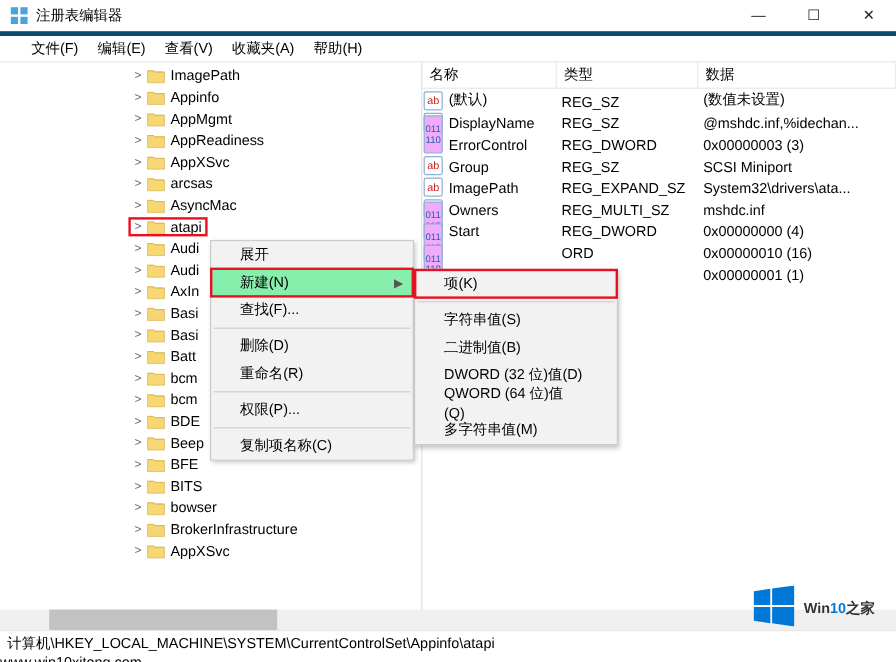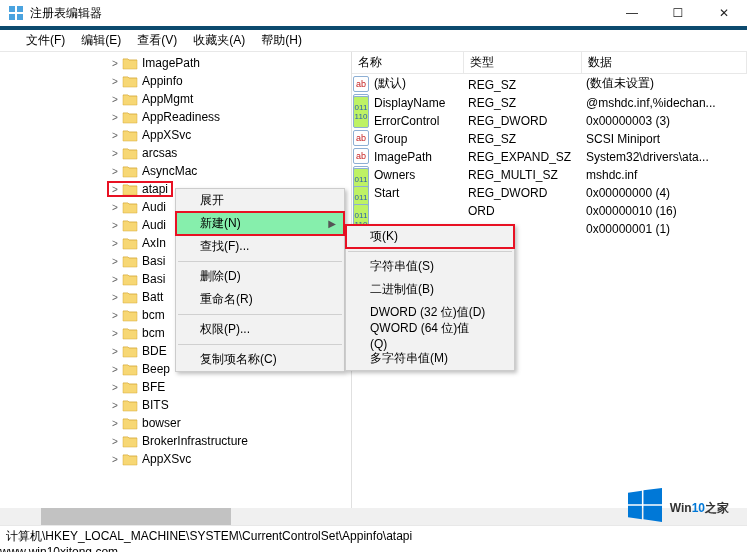--- a/index.html
+++ b/index.html
@@ -28,25 +28,25 @@
 .scrollbar-h { height: 17px; background: #f0f0f0; display: flex; align-items: center; }
 .scrollbar-h .thumb { height: 17px; background: #c2c2c2; margin-left: 24px; width: 190px; }
 .scrollbar-h::before, .scrollbar-h::after { content: ""; width: 17px; height: 17px; }
 .status { height: 20px; padding: 2px 6px; border-top: 1px solid #e8e8e8; }
 .context-menu { position: absolute; background: #f2f2f2; border: 1px solid #ccc; box-shadow: 2px 2px 4px rgba(0,0,0,0.25); z-index: 10; }
 .context-menu .mi { padding: 4px 28px 4px 24px; height: 23px; display: flex; align-items: center; position: relative; }
 .context-menu .mi.hover { background: #86efac; }
 .context-menu .mi.box { outline: 2px solid #e81123; outline-offset: -1px; }
 .context-menu .sep { height: 1px; background: #d0d0d0; margin: 3px 2px; }
 .context-menu .arrow { position: absolute; right: 8px; font-size: 10px; color: #555; }
-.cm1 { left: 175px; top: 188px; width: 170px; }
+.cm1 { left: 175px; top: 200px; width: 170px; }
 .cm2 { left: 345px; top: 224px; width: 170px; }
 .folder-svg { fill: #f7d774; stroke: #d4a83a; stroke-width: 0.5; }
 .reg-ab { display:inline-flex; width:16px; height:16px; align-items:center; justify-content:center; font-size:9px; color:#c62020; border:1px solid #8dafd4; background:#fefefe; border-radius:2px;}
-.reg-num { display:inline-flex; width:16px; height:32px; align-items:center; justify-content:center; font-size:8px; color:#2a5fab; border:1px solid #8dafd4; background:#bef264; border-radius:2px;}
+.reg-num { display:inline-flex; width:16px; height:32px; align-items:center; justify-content:center; font-size:8px; color:#2a5fab; border:1px solid #8dafd4; background:#f0abfc; border-radius:2px;}
 .watermark { position: absolute; right: 18px; bottom: 30px; display: flex; align-items: center; gap: 8px; }
 .watermark .logo { width: 34px; height: 34px; }
 .watermark .txt1 { font-size: 20px; font-weight: 600; color: #333; }
 .watermark .txt1 i { font-style: normal; color: #0078d7; }
 .col-name { width: 112px; }
 .col-type { width: 118px; }
 .col-data { flex: 1; }
 </style>
 </head>
 <body>

